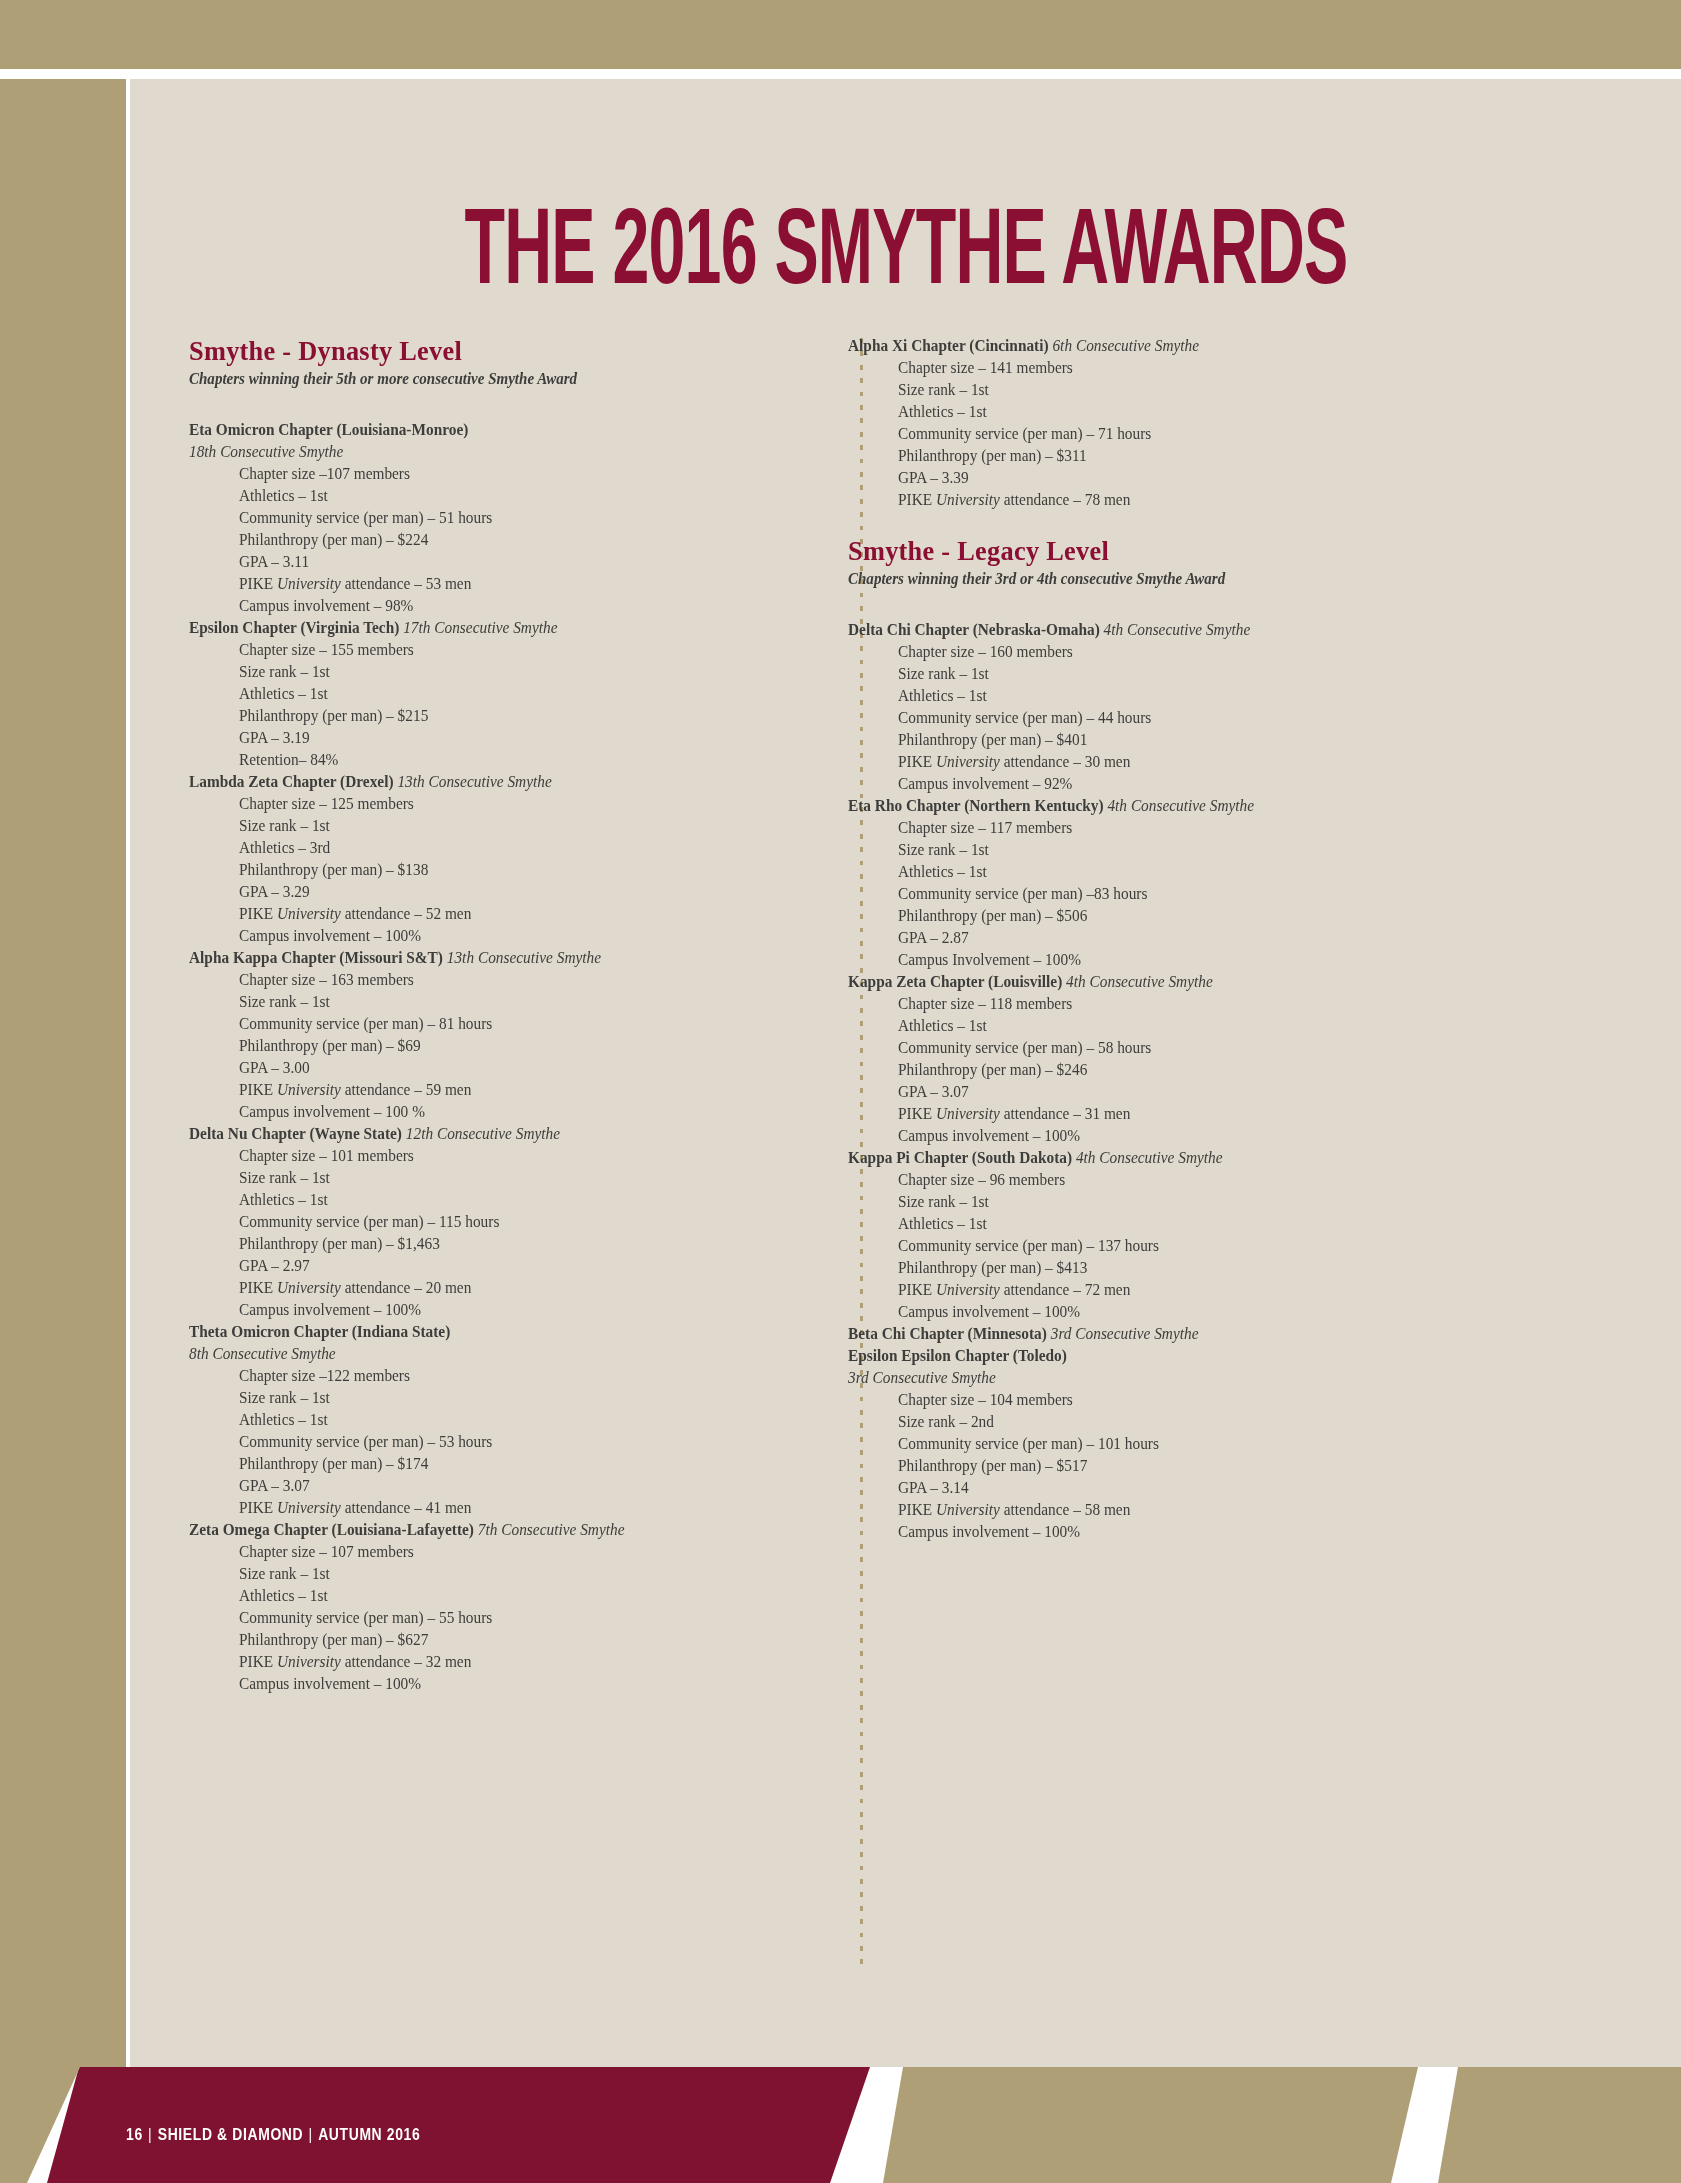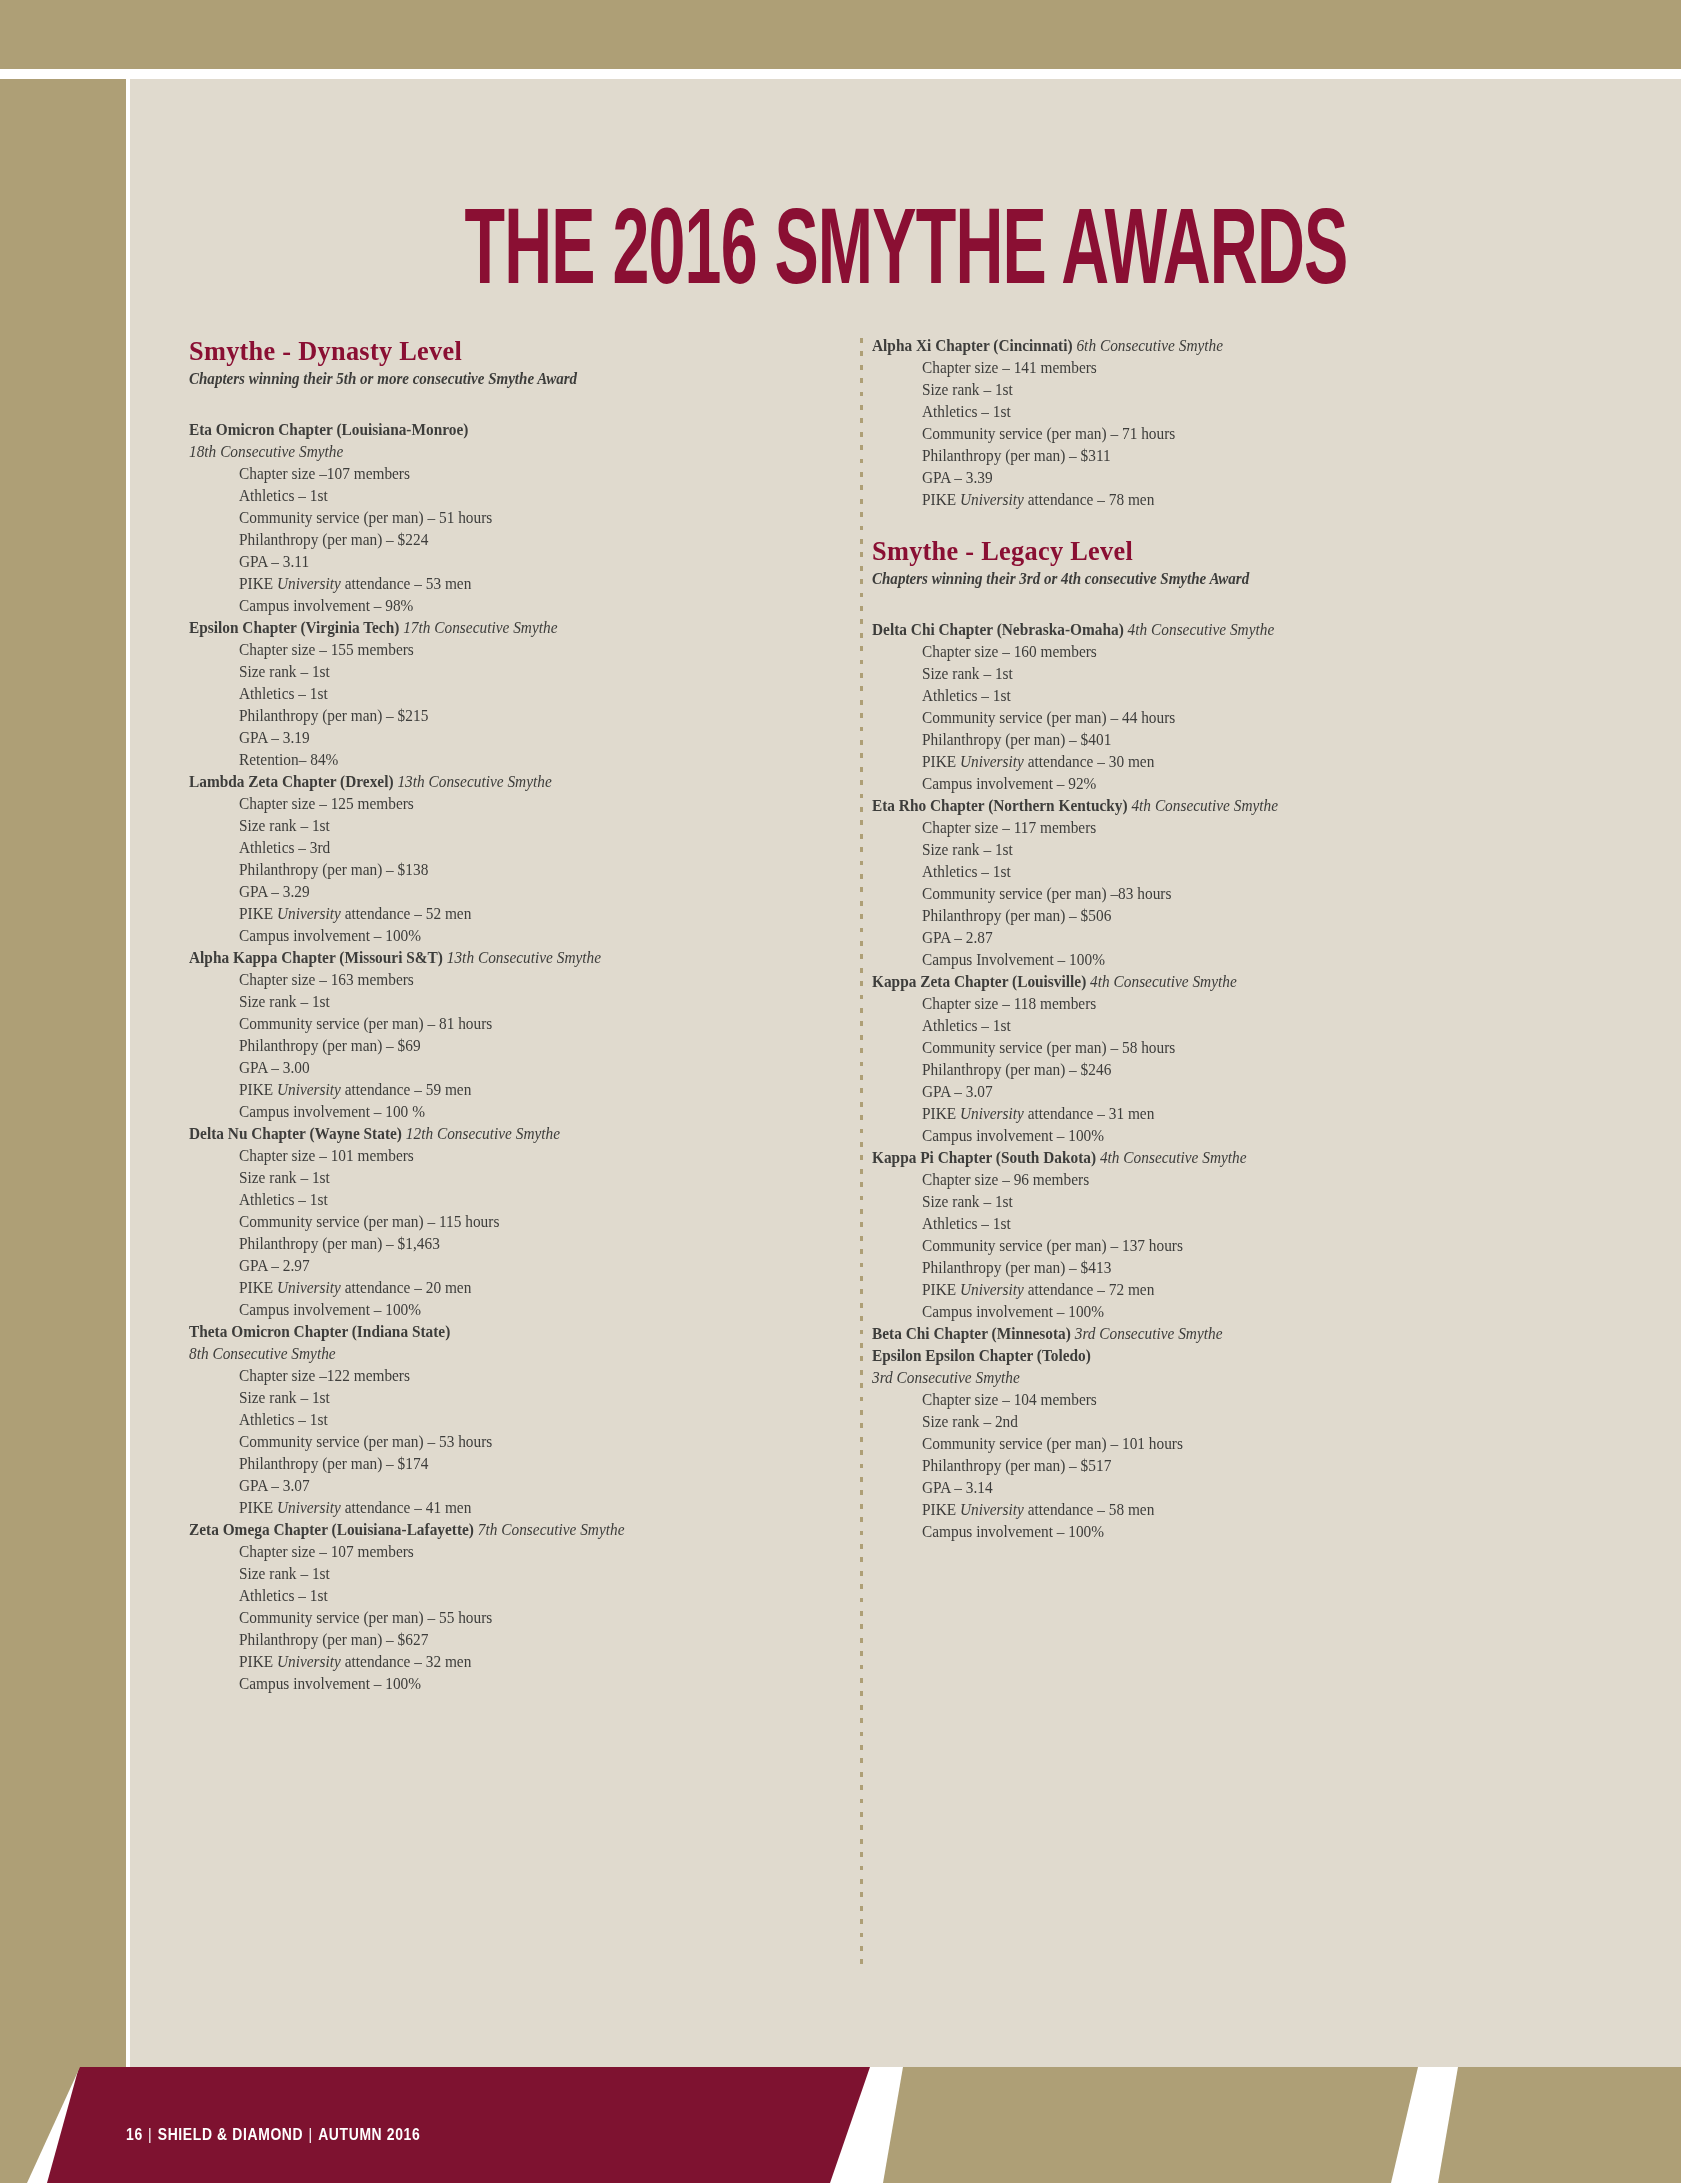--- a/index.html
+++ b/index.html
@@ -76,21 +76,21 @@
   }
 
   
   .col {
     position:absolute; top:320px;
     font-family:Liberation Serif, serif;
     color:#3D3D3B;
     margin-top:15px;
   }
   .col-left  { left:189px;  width:642px; }
-  .col-right { left:872px; width:656px; }
+  .col-right { left:848px; width:656px; }
 
   .divider {
     position:absolute; left:860px; top:338px;
     width:3.3px; height:1635px;
     background-image: repeating-linear-gradient(
        to bottom, #AE9F76 0px, #AE9F76 4.7px, transparent 4.7px, transparent 13.4px);
   }
 
   h2.section-title {
     margin:0;

